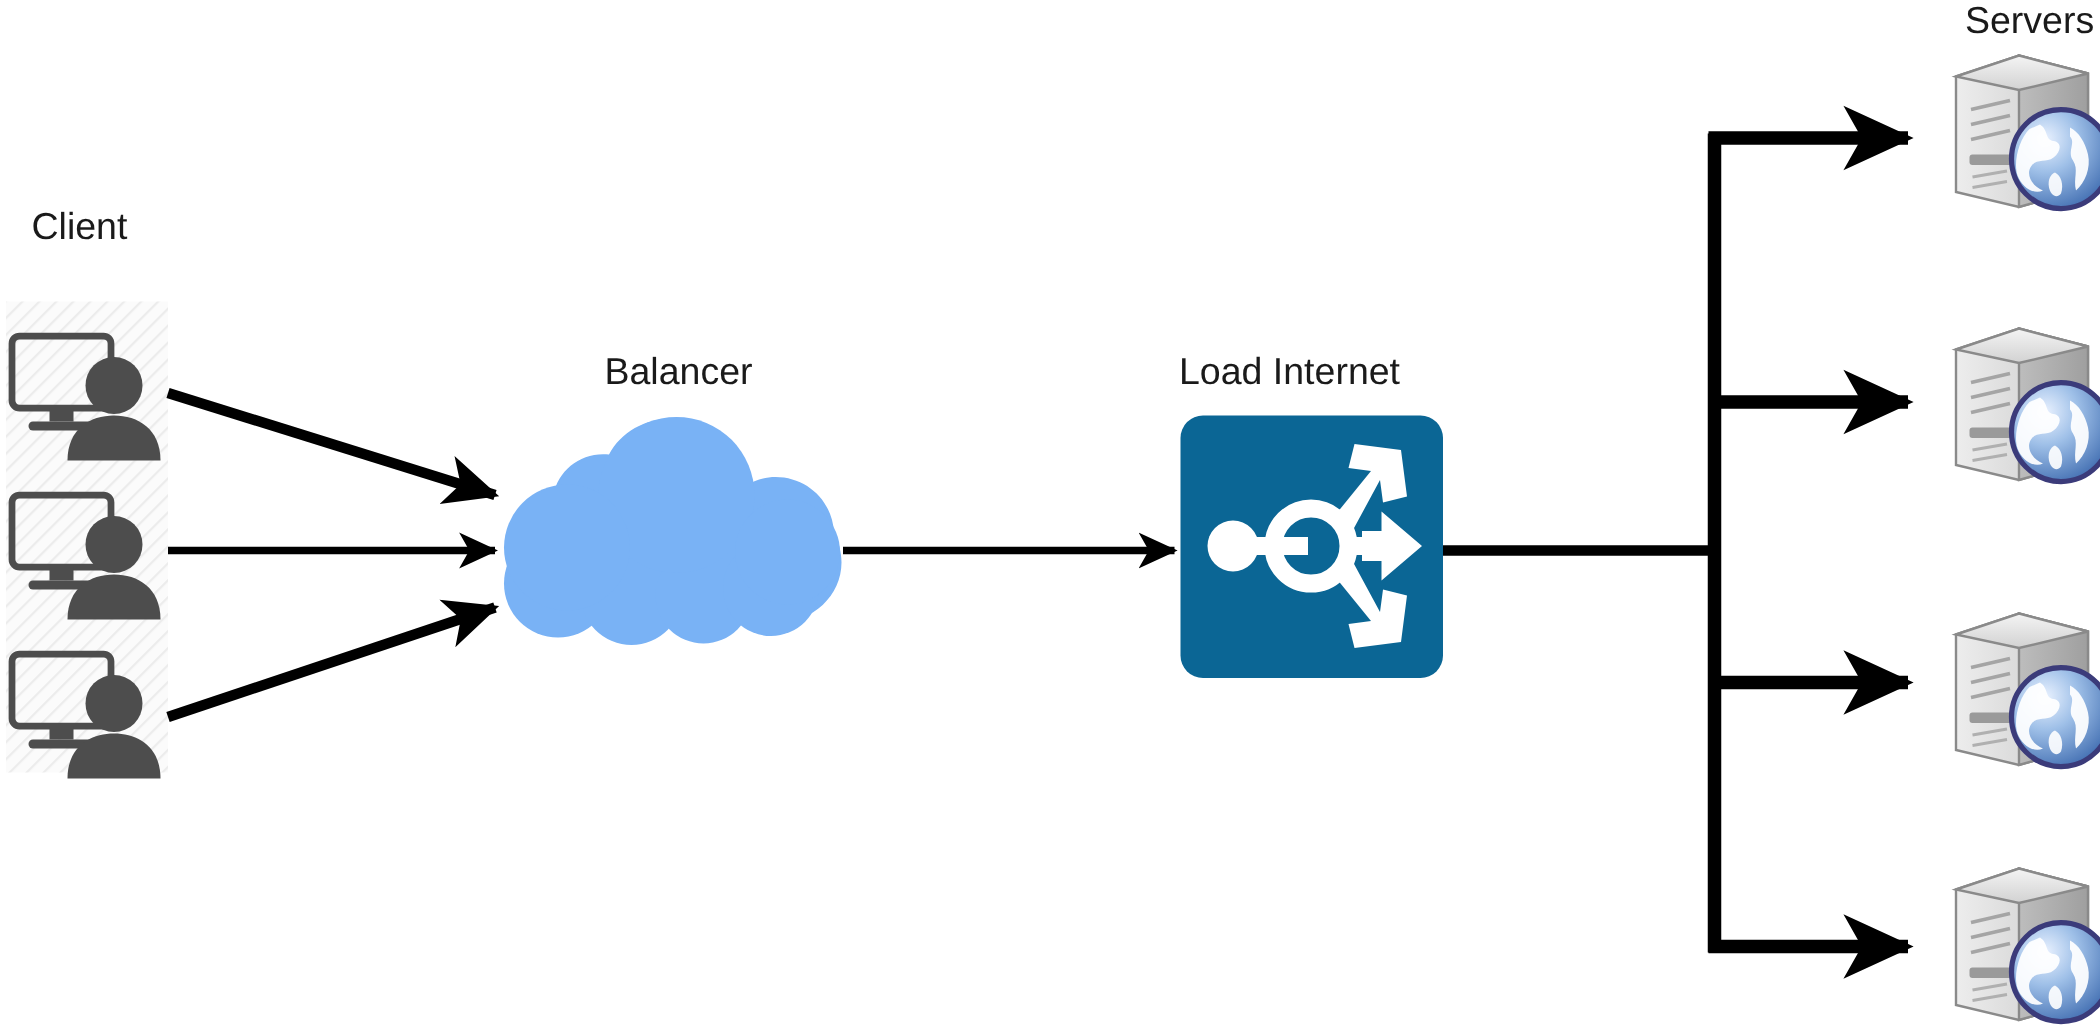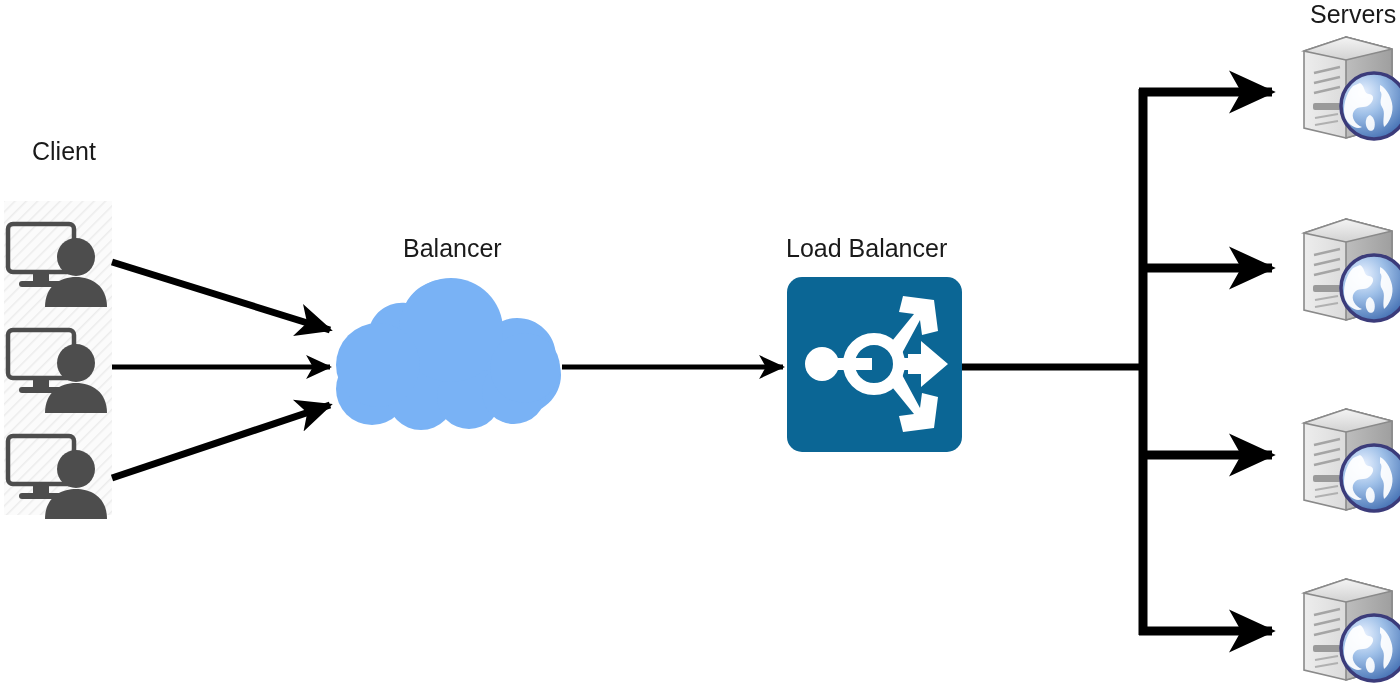--- a/index.html
+++ b/index.html
@@ -225,18 +225,18 @@
       <circle cx="74" cy="73" r="33" fill="url(#globeG)" stroke="#3b3b7a" stroke-width="3.5"></circle>
       <path d="M60,50 C66,54 63,60 69,61 C75,62 74,68 69,72 C64,76 58,72 54,78 C50,84 56,92 62,94
                C56,97 48,92 45,84 C42,75 46,60 53,53 Z" fill="#ffffff" opacity="0.93"></path>
       <path d="M80,52 C86,55 90,62 92,70 C94,79 90,89 84,94 C82,86 86,80 82,74
                C78,68 84,62 80,58 Z" fill="#ffffff" opacity="0.93"></path>
       <path d="M70,82 C74,84 76,90 74,96 C71,100 67,97 66,92 C65,87 67,83 70,82 Z" fill="#ffffff" opacity="0.9"></path>
     </g>
   </g>
 </svg>
 
-<div class="lbl" style="left:32px;top:139px;text-align:right;">Client</div>
+<div class="lbl" style="left:21px;top:139px;text-align:right;">Client</div>
 <div class="lbl" style="left:403px;top:236px;">Balancer</div>
-<div class="lbl" style="left:786px;top:236px;">Load Balancer</div>
+<div class="lbl" style="left:786px;top:236px;">Load Internet</div>
 <div class="lbl" style="left:1310px;top:2px;">Servers</div>
 
 </div>
 
 </body></html>

